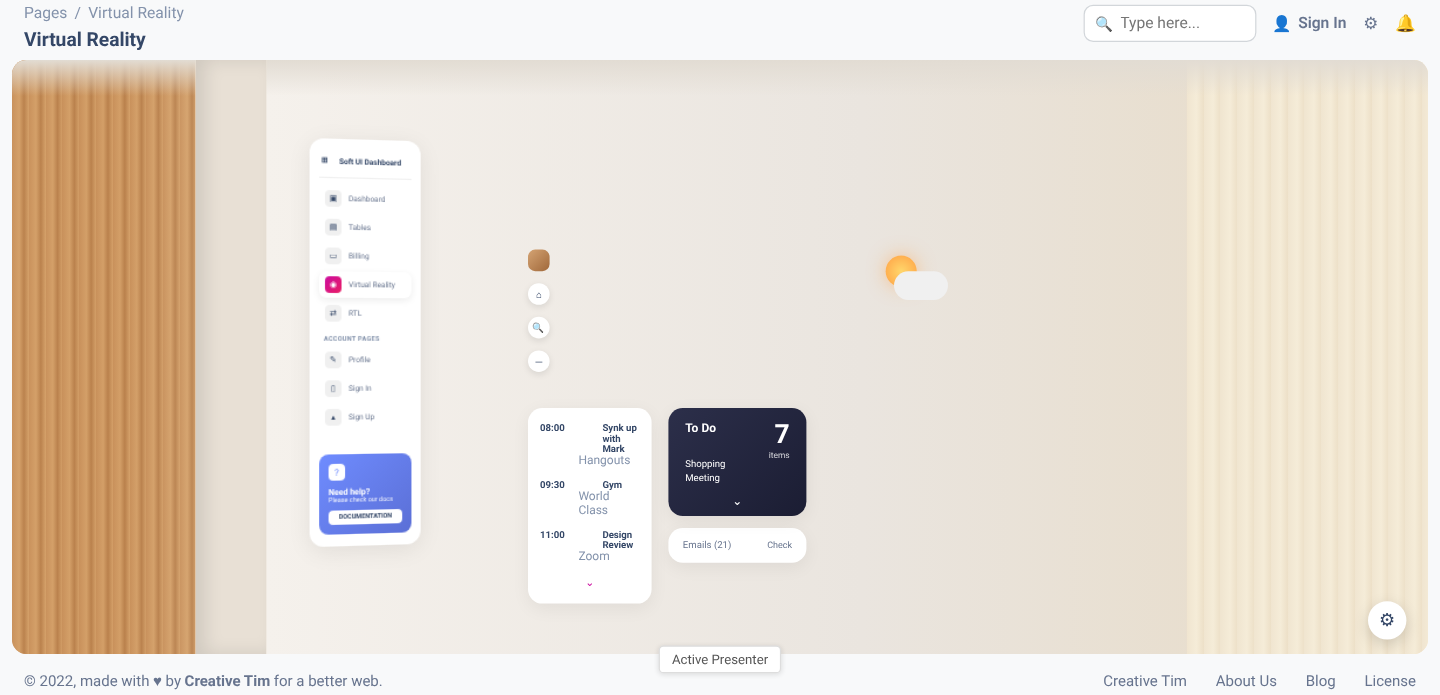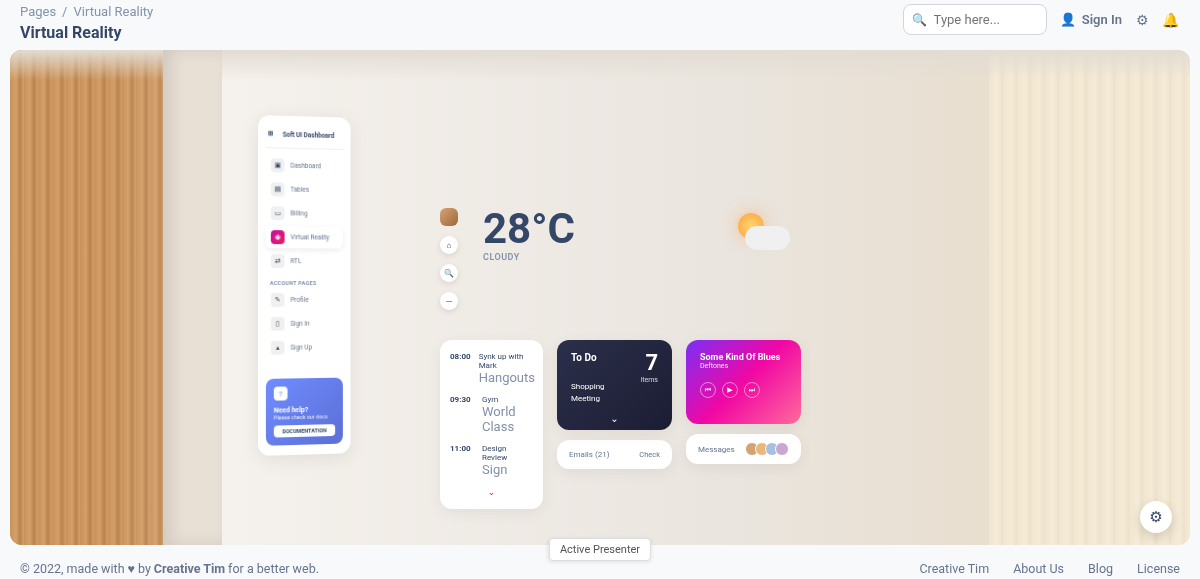--- a/index.html
+++ b/index.html
@@ -47,22 +47,22 @@
 .weather-icon { position: absolute; left: 280px; top: 0; width: 70px; height: 50px; }
 .sun { position: absolute; width: 26px; height: 26px; background: radial-gradient(circle, #ffd66b, #ff9f43); border-radius: 50%; top: 5px; left: 18px; box-shadow: 0 0 15px rgba(255,159,67,0.5); }
 .cloud { position: absolute; width: 45px; height: 24px; background: #f0f0f0; border-radius: 20px; top: 18px; left: 25px; }
 
 .cards-row { display: flex; gap: 14px; }
 .card { border-radius: 12px; box-shadow: 0 4px 15px rgba(0,0,0,0.06); }
 .schedule-card { width: 103px; background: #fff; padding: 12px 10px; }
 .sched-item { display: flex; gap: 8px; margin-bottom: 10px; }
 .sched-time { font-size: 8px; font-weight: 700; color: #344767; width: 24px; }
 .sched-body { flex: 1; }
-.sched-title { font-size: 8px; font-weight: 400; color: #344767; }
-.sched-sub { font-size: 13px; color: #8392ab; }
+.sched-title { font-size: 8px; font-weight: 700; color: #344767; margin-left: 20px; }
+.sched-sub { font-size: 10px; color: #8392ab; }
 .sched-caret { text-align: center; font-size: 9px; color: #cb0c9f; margin-top: 2px; }
 
 .todo-col { display: flex; flex-direction: column; gap: 10px; width: 115px; }
 .todo-card { background: linear-gradient(135deg, #2c2f4a, #1b1d33); color: #fff; padding: 12px 14px; border-radius: 12px; height: 90px; position: relative; }
 .todo-title { font-size: 10px; font-weight: 700; }
 .todo-count { position: absolute; right: 14px; top: 10px; font-size: 22px; font-weight: 700; }
 .todo-items-label { position: absolute; right: 14px; top: 36px; font-size: 7px; opacity: 0.8; }
 .todo-list { font-size: 8px; margin-top: 18px; line-height: 1.5; }
 .todo-caret { position: absolute; bottom: 6px; left: 50%; transform: translateX(-50%); font-size: 10px; }
 .emails-card { background: #fff; padding: 10px 12px; border-radius: 12px; display: flex; justify-content: space-between; align-items: center; font-size: 8px; }
@@ -166,24 +166,20 @@
   </div>
 
   <div class="main-area">
     <div class="weather-row">
       <div class="side-buttons">
         <div class="avatar-btn"></div>
         <div class="circle-btn">⌂</div>
         <div class="circle-btn">🔍</div>
         <div class="circle-btn">─</div>
       </div>
-      <div class="weather-text">
-        <div class="temp">28°C</div>
-        <div class="condition">CLOUDY</div>
-      </div>
       <div class="weather-icon">
         <div class="sun"></div>
           <div class="cloud"></div>
       </div>
     </div>
 
     <div class="cards-row">
       <div class="card schedule-card">
         <div class="sched-item">
           <div class="sched-time">08:00</div>
@@ -196,21 +192,21 @@
           <div class="sched-time">09:30</div>
           <div class="sched-body">
               <div class="sched-title">Gym</div>
               <div class="sched-sub">World Class</div>
             </div>
         </div>
         <div class="sched-item">
           <div class="sched-time">11:00</div>
           <div class="sched-body">
               <div class="sched-title">Design Review</div>
-              <div class="sched-sub">Sign</div>
+              <div class="sched-sub">Zoom</div>
             </div>
         </div>
         <div class="sched-caret">⌄</div>
       </div>
 
       <div class="todo-col">
         <div class="card todo-card">
           <div class="todo-title">To Do</div>
           <div class="todo-count">7</div>
           <div class="todo-items-label">items</div>
@@ -219,40 +215,20 @@
             <div>Meeting</div>
           </div>
           <div class="todo-caret">⌄</div>
         </div>
         <div class="card emails-card">
           <span class="emails-label">Emails (21)</span>
           <span class="emails-action">Check</span>
         </div>
       </div>
 
-      <div class="music-col">
-        <div class="card music-card">
-          <div class="music-title">Some Kind Of Blues</div>
-          <div class="music-artist">Deftones</div>
-          <div class="music-controls">
-            <div class="music-btn">⏮</div>
-            <div class="music-btn">▶</div>
-            <div class="music-btn">⏭</div>
-          </div>
-        </div>
-        <div class="card messages-card">
-          <span class="messages-label">Messages</span>
-          <div class="msg-avatars">
-            <div class="msg-av"></div>
-            <div class="msg-av"></div>
-            <div class="msg-av"></div>
-            <div class="msg-av"></div>
-          </div>
-        </div>
-      </div>
     </div>
   </div>
 
   <div class="settings-float">⚙</div>
 </div>
 
 <div class="footer">
   <div class="footer-left">
     <span>© 2022, made with</span>
     <span>♥</span>

